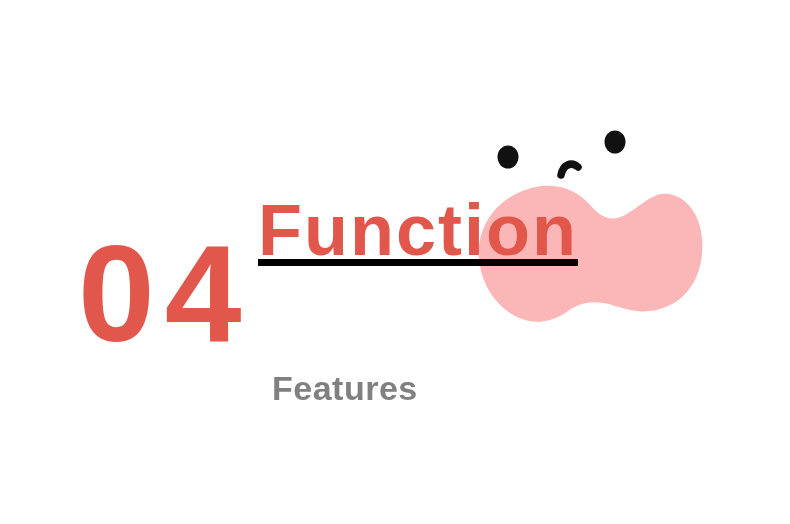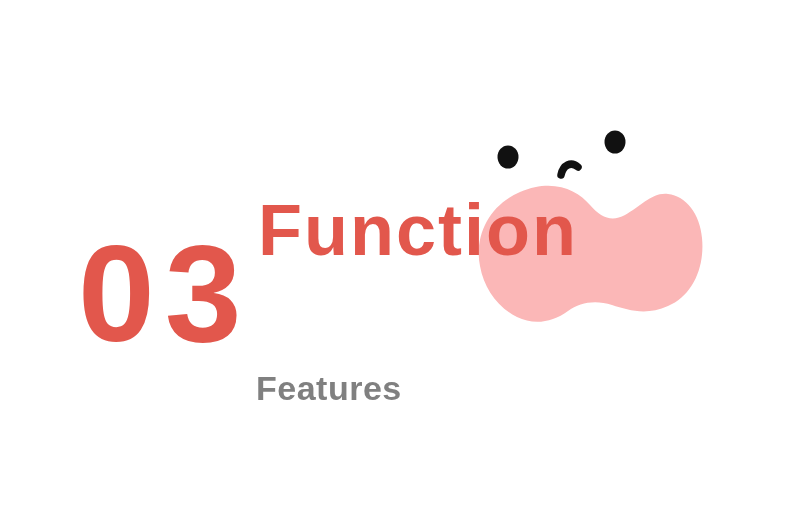--- a/index.html
+++ b/index.html
@@ -44,38 +44,39 @@
     white-space: pre;
     z-index: 3;
   }
 
   
   #heading {
     position: absolute;
     left: 258px;
     top: 196px;
     z-index: 3;
+    text-decoration: underline;
   }
   .heading-line {
     font-size: 72px;
     line-height: 0.97;
     font-weight: 700;
     color: #e2574c;
     letter-spacing: 2.0px;
     white-space: pre;
     margin: 0;
   }
   #heading-line-2 {
     letter-spacing: 1.2px;
   }
 
   
   #subtitle {
     position: absolute;
-    left: 256px;
+    left: 272px;
     top: 371px;
     font-size: 34px;
     line-height: 1;
     font-weight: 700;
     color: #808080;
     letter-spacing: 0.5px;
     white-space: pre;
     z-index: 3;
   }
 </style>
@@ -98,21 +99,21 @@
              C 497 307, 484 288, 480 266
              C 474 236, 489 205, 520 192 Z"></path>
 
     <ellipse cx="508" cy="157" rx="10.5" ry="11.5" fill="#111111"></ellipse>
 
     <ellipse cx="615" cy="142" rx="10.5" ry="11.5" fill="#111111"></ellipse>
 
     <path fill="none" stroke="#111111" stroke-width="7.5" stroke-linecap="round" d="M561 175 C 563 165, 571 161, 578 167"></path>
   </svg>
 
-  <div id="number-01">03</div>
+  <div id="number-01">04</div>
 
   <div id="heading">
     <div class="heading-line" id="heading-line-1">Function</div>
   </div>
 
   <div id="subtitle">Features</div>
 
 </div>
 
 </body></html>

